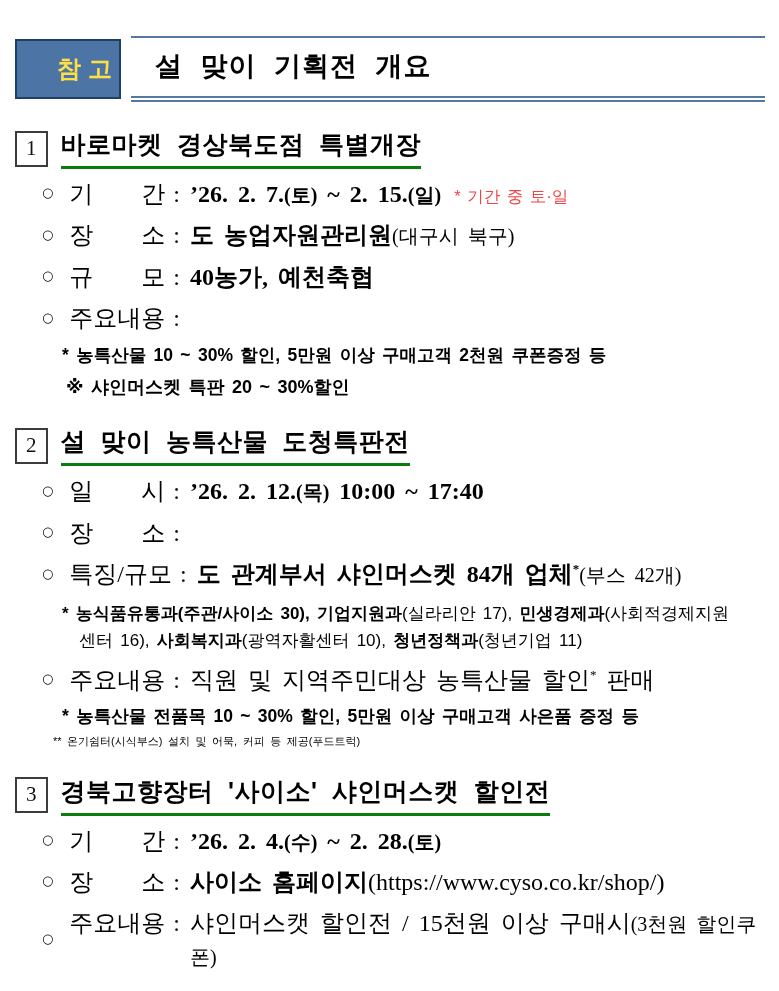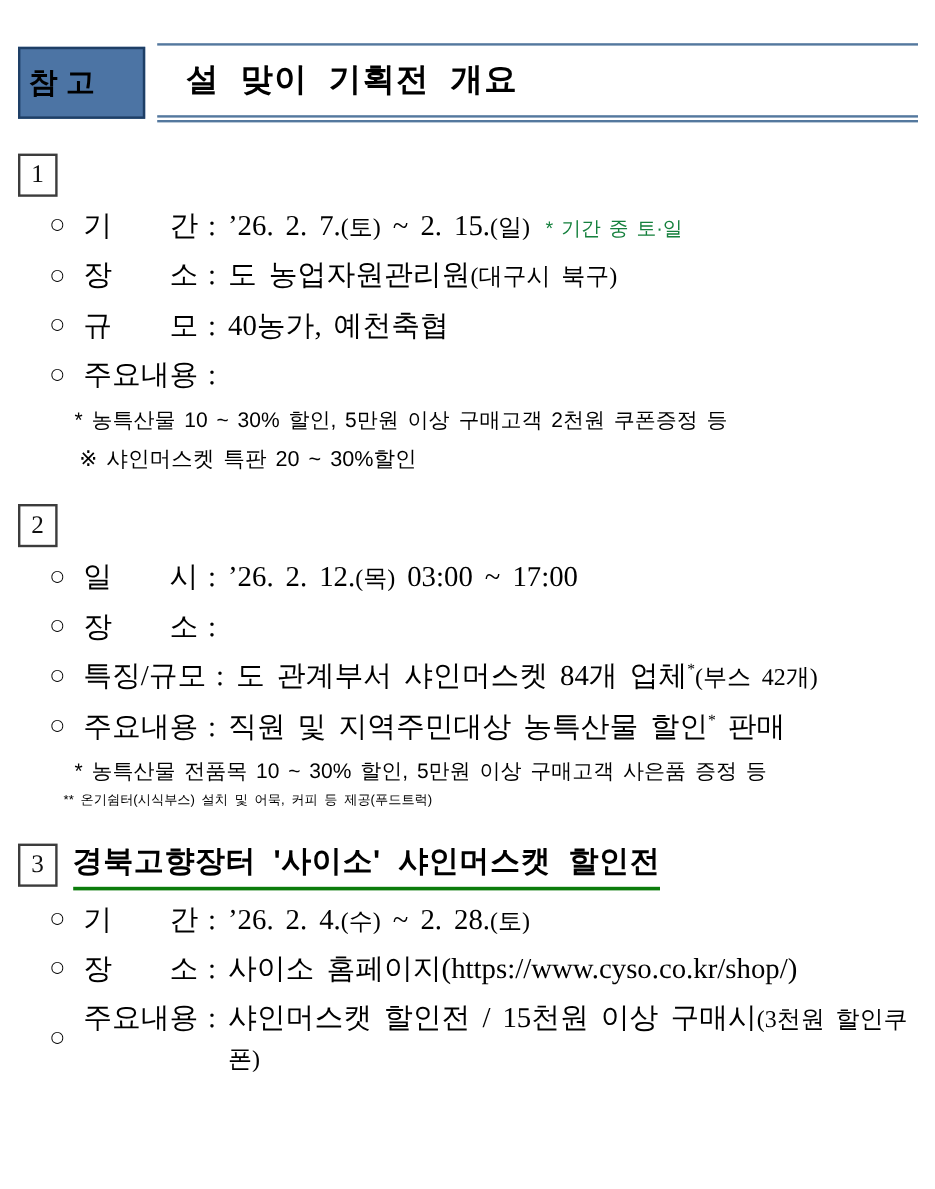--- a/index.html
+++ b/index.html
@@ -12,22 +12,22 @@
     font-family:"Liberation Serif","DejaVu Serif",serif;
     overflow:hidden;
   }
   .doc{padding:36px 14px 0 15px;}
 
   
   .header-row{display:flex;align-items:stretch;margin-bottom:0;}
   .tag-box{
     width:106px;min-height:56px;background:var(--tag-bg);
     border:2px solid var(--tag-border);
-    display:flex;align-items:center;justify-content:flex-start;
-    color:#000000;font-family:"Liberation Sans","DejaVu Sans",sans-serif;
+    display:flex;align-items:center;justify-content:flex-end;
+    color:#fde047;font-family:"Liberation Sans","DejaVu Sans",sans-serif;
     font-weight:bold;font-size:24px;letter-spacing:7px;text-indent:7px;
     margin:3px 0;
   }
   .title-bar{
     flex:1;margin-left:10px;
     border-top:2px solid var(--line);
     border-bottom:6px double var(--line);
     display:flex;align-items:flex-end;
     padding:10px 0 12px 24px;
   }
@@ -56,26 +56,26 @@
     margin:9px 0 9px 27px;font-size:24px;line-height:1.35;word-spacing:4px;
   }
   .bullet{
     font-family:"DejaVu Sans",sans-serif;font-size:13px;
     margin-right:16px;align-self:center;transform:translateY(-1px);
   }
   .lbl{white-space:pre;text-align:right;}
   .colon{margin:0 10px 0 8px;}
   .val{white-space:normal;}
 
-  .b{font-weight:normal;text-align:right;}
+  .b{font-weight:bold;text-align:right;}
   .sm{font-size:20px;}
   .sup{vertical-align:super;font-size:13px;line-height:0;}
   .inote{
     font-family:"Liberation Sans","DejaVu Sans",sans-serif;
-    font-size:16.5px;margin-left:13px;word-spacing:2px;color:#15803d;
+    font-size:16.5px;margin-left:13px;word-spacing:2px;color:#ef4444;
   }
 
   .note{
     font-family:"Liberation Sans","DejaVu Sans",sans-serif;
     margin:5px 0;line-height:1.35;word-spacing:2.5px;
   }
   .note.star{padding-left:47px;font-size:17.5px;}
   .note.ref{padding-left:51px;font-size:18px;margin-top:8px;}
   .note.dstar{padding-left:38px;font-size:11px;}
   .note.hang{
@@ -94,20 +94,21 @@
     </div>
     <div class="title-bar">
       <span class="doc-title">설 맞이 기획전 개요</span>
     </div>
   </div>
 
   <main>
       <section class="section">
         <div class="sec-heading">
           <span class="num-box">1</span>
+          <span class="sec-title">바로마켓 경상북도점 특별개장</span>
         </div>
         <div class="row">
           <span class="bullet">○</span>
           <span class="lbl">기　　간</span>
           <span class="colon">:</span>
           <span class="val"><span class="b">’26. 2. 7.</span><span class="b sm">(토)</span><span class="b"> ~ 2. 15.</span><span class="b sm">(일)</span><span class="inote">* 기간 중 토·일</span></span>
         </div>
         <div class="row">
           <span class="bullet">○</span>
           <span class="lbl">장　　소</span>
@@ -124,38 +125,40 @@
           <span class="bullet">○</span>
           <span class="lbl">주요내용</span>
           <span class="colon">:</span>
         </div>
         <div class="note star"><span class="b">* 농특산물 10 ~ 30% 할인, 5만원 이상 구매고객 2천원 쿠폰증정 등</span></div>
         <div class="note ref"><span class="b">※ 샤인머스켓 특판 20 ~ 30%할인</span></div>
       </section>
       <section class="section">
         <div class="sec-heading">
           <span class="num-box">2</span>
+          <span class="sec-title">설 맞이 농특산물 도청특판전</span>
         </div>
         <div class="row">
           <span class="bullet">○</span>
           <span class="lbl">일　　시</span>
           <span class="colon">:</span>
-          <span class="val"><span class="b">’26. 2. 12.</span><span class="b sm">(목)</span><span class="b"> 03:00 ~ 17:00</span></span>
+          <span class="val"><span class="b">’26. 2. 12.</span><span class="b sm">(목)</span><span class="b"> 10:00 ~ 17:40</span></span>
         </div>
         <div class="row">
           <span class="bullet">○</span>
           <span class="lbl">장　　소</span>
           <span class="colon">:</span>
         </div>
         <div class="row">
           <span class="bullet">○</span>
           <span class="lbl">특징/규모</span>
           <span class="colon">:</span>
           <span class="val"><span class="b">도 관계부서 샤인머스켓 84개 업체</span><span class="b sup">*</span><span class="sm">(부스 42개)</span></span>
         </div>
+        <div class="note hang"><span class="b">* </span><span class="b">농식품유통과(주관/사이소 30), </span><span class="b">기업지원과</span><span class="">(실라리안 17), </span><span class="b">민생경제과</span><span class="">(사회적경제지원센터 16), </span><span class="b">사회복지과</span><span class="">(광역자활센터 10), </span><span class="b">청년정책과</span><span class="">(청년기업 11)</span></div>
         <div class="row">
           <span class="bullet">○</span>
           <span class="lbl">주요내용</span>
           <span class="colon">:</span>
           <span class="val"><span class="">직원 및 지역주민대상 농특산물 할인</span><span class="sup">*</span><span class=""> 판매</span></span>
         </div>
         <div class="note star"><span class="b">* 농특산물 전품목 10 ~ 30% 할인, 5만원 이상 구매고객 사은품 증정 등</span></div>
         <div class="note dstar"><span class="">** 온기쉼터(시식부스) 설치 및 어묵, 커피 등 제공(푸드트럭)</span></div>
       </section>
       <section class="section">

